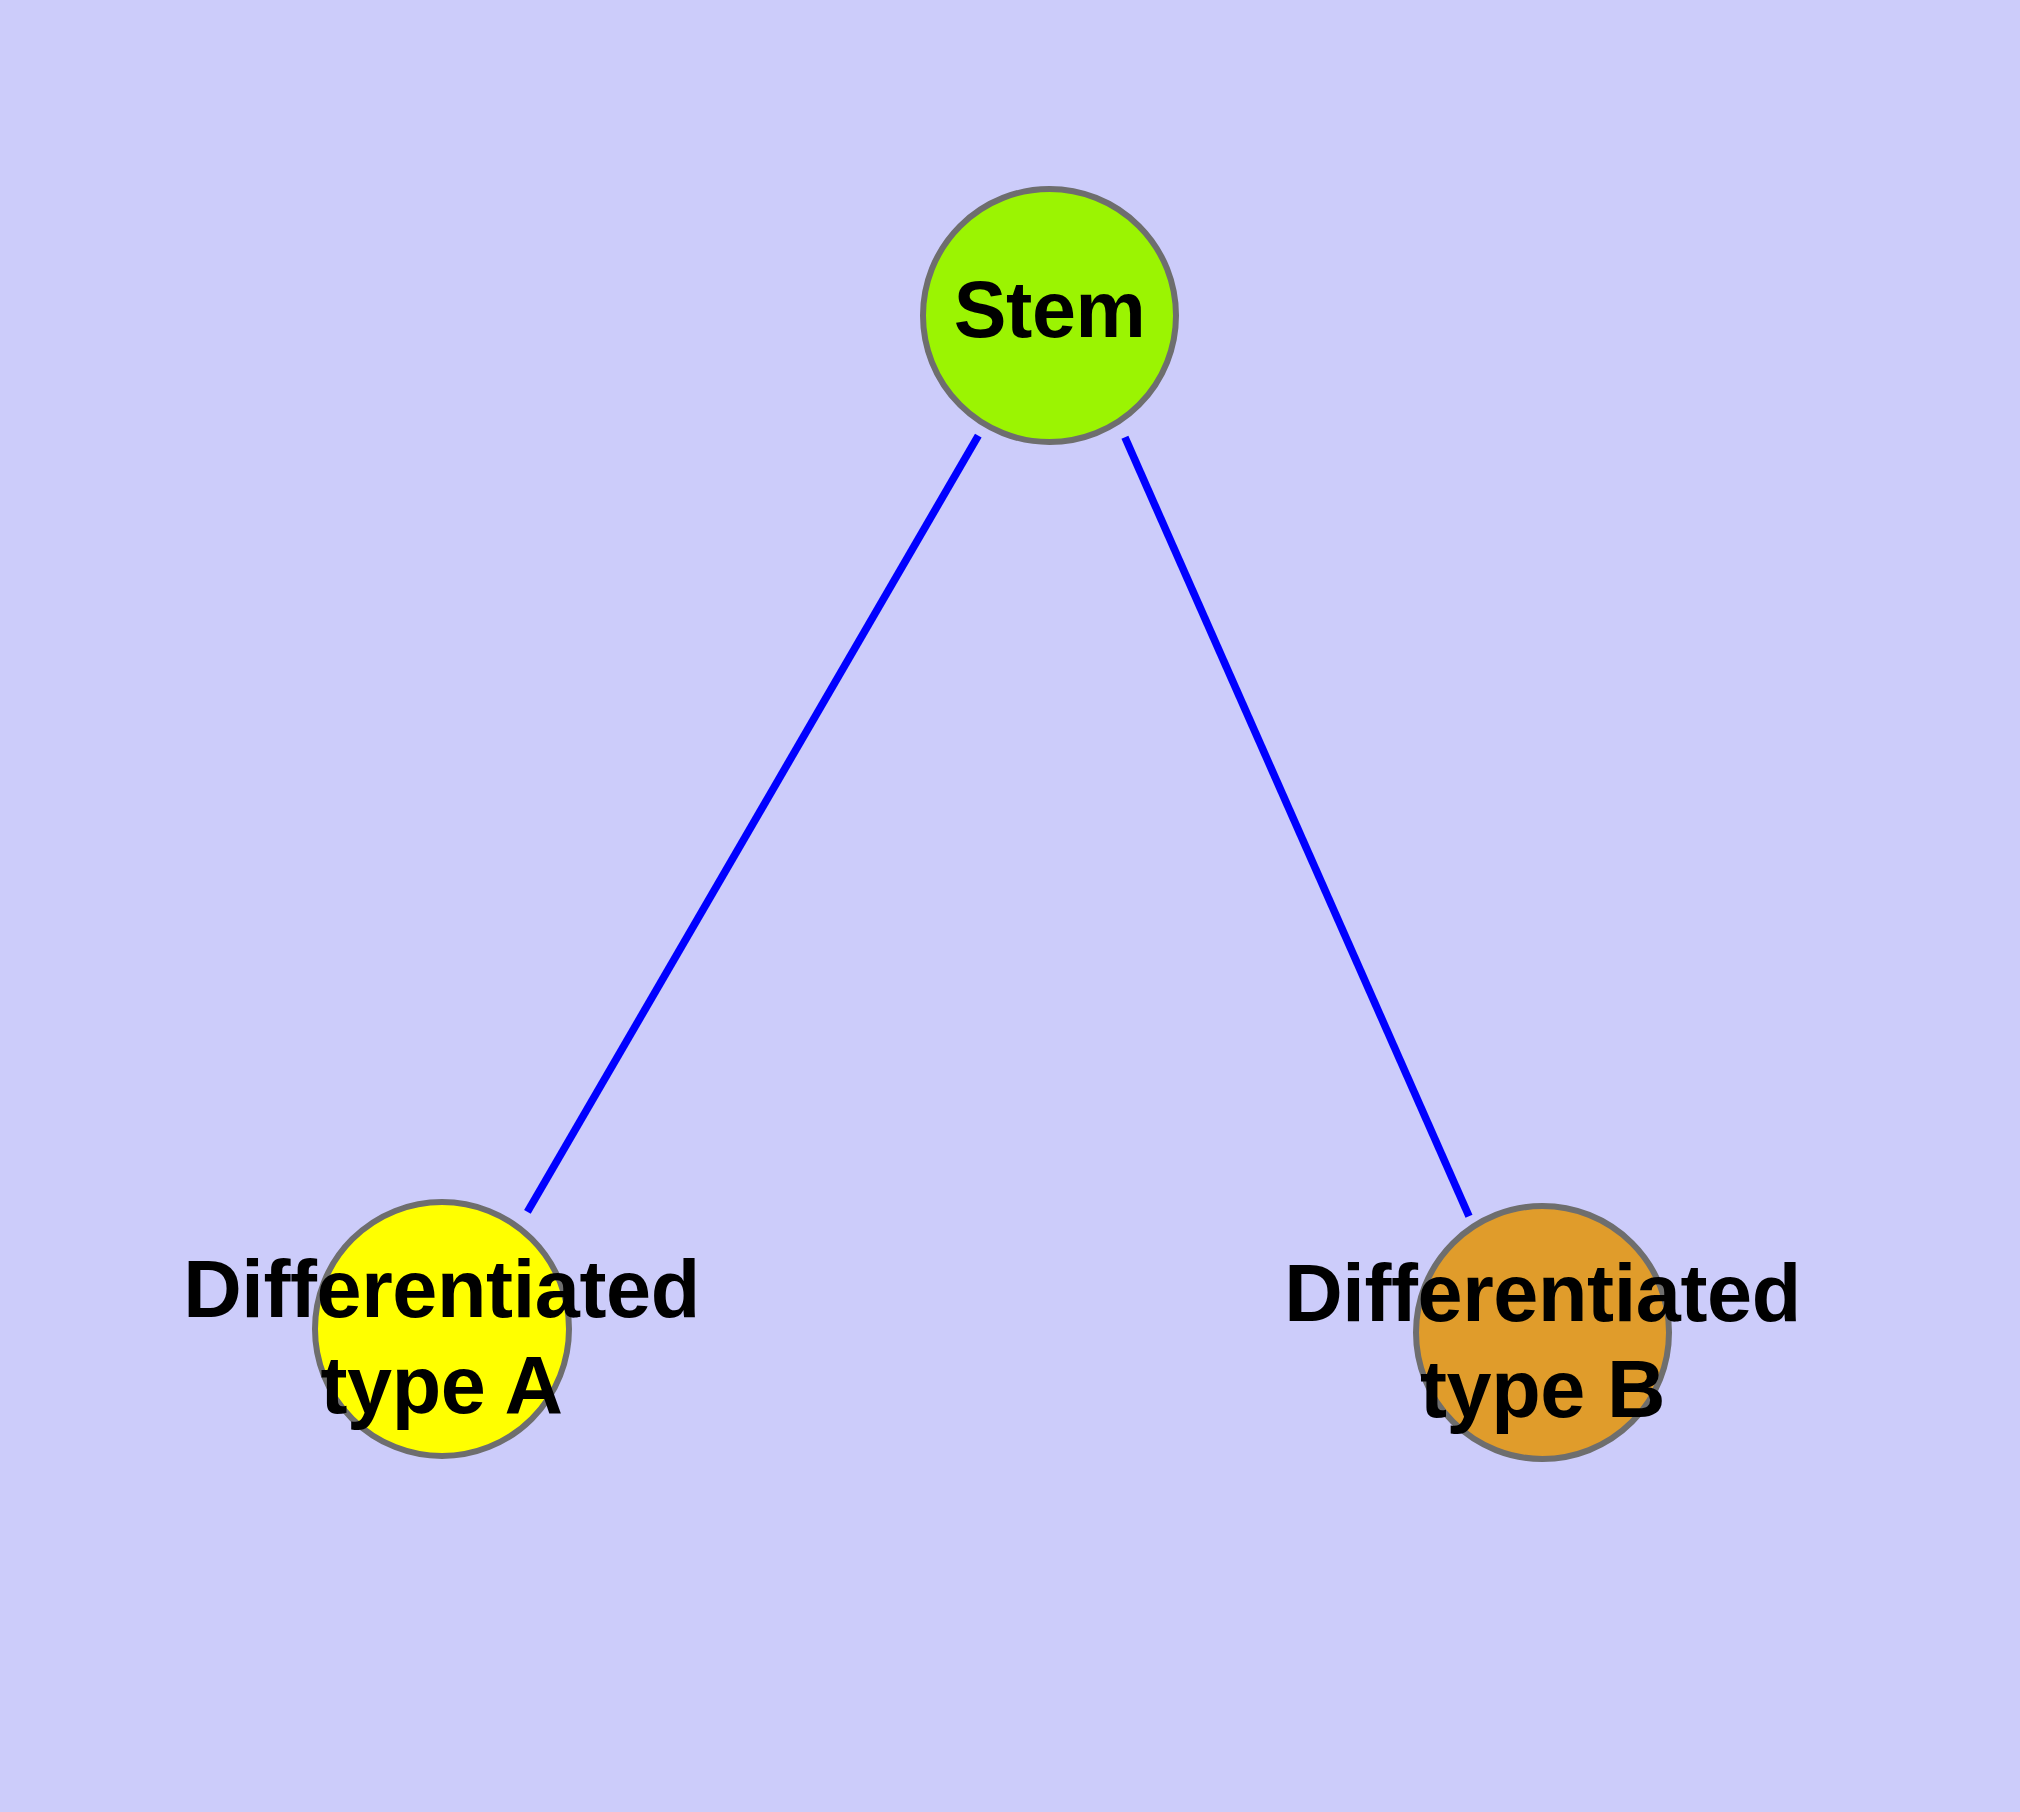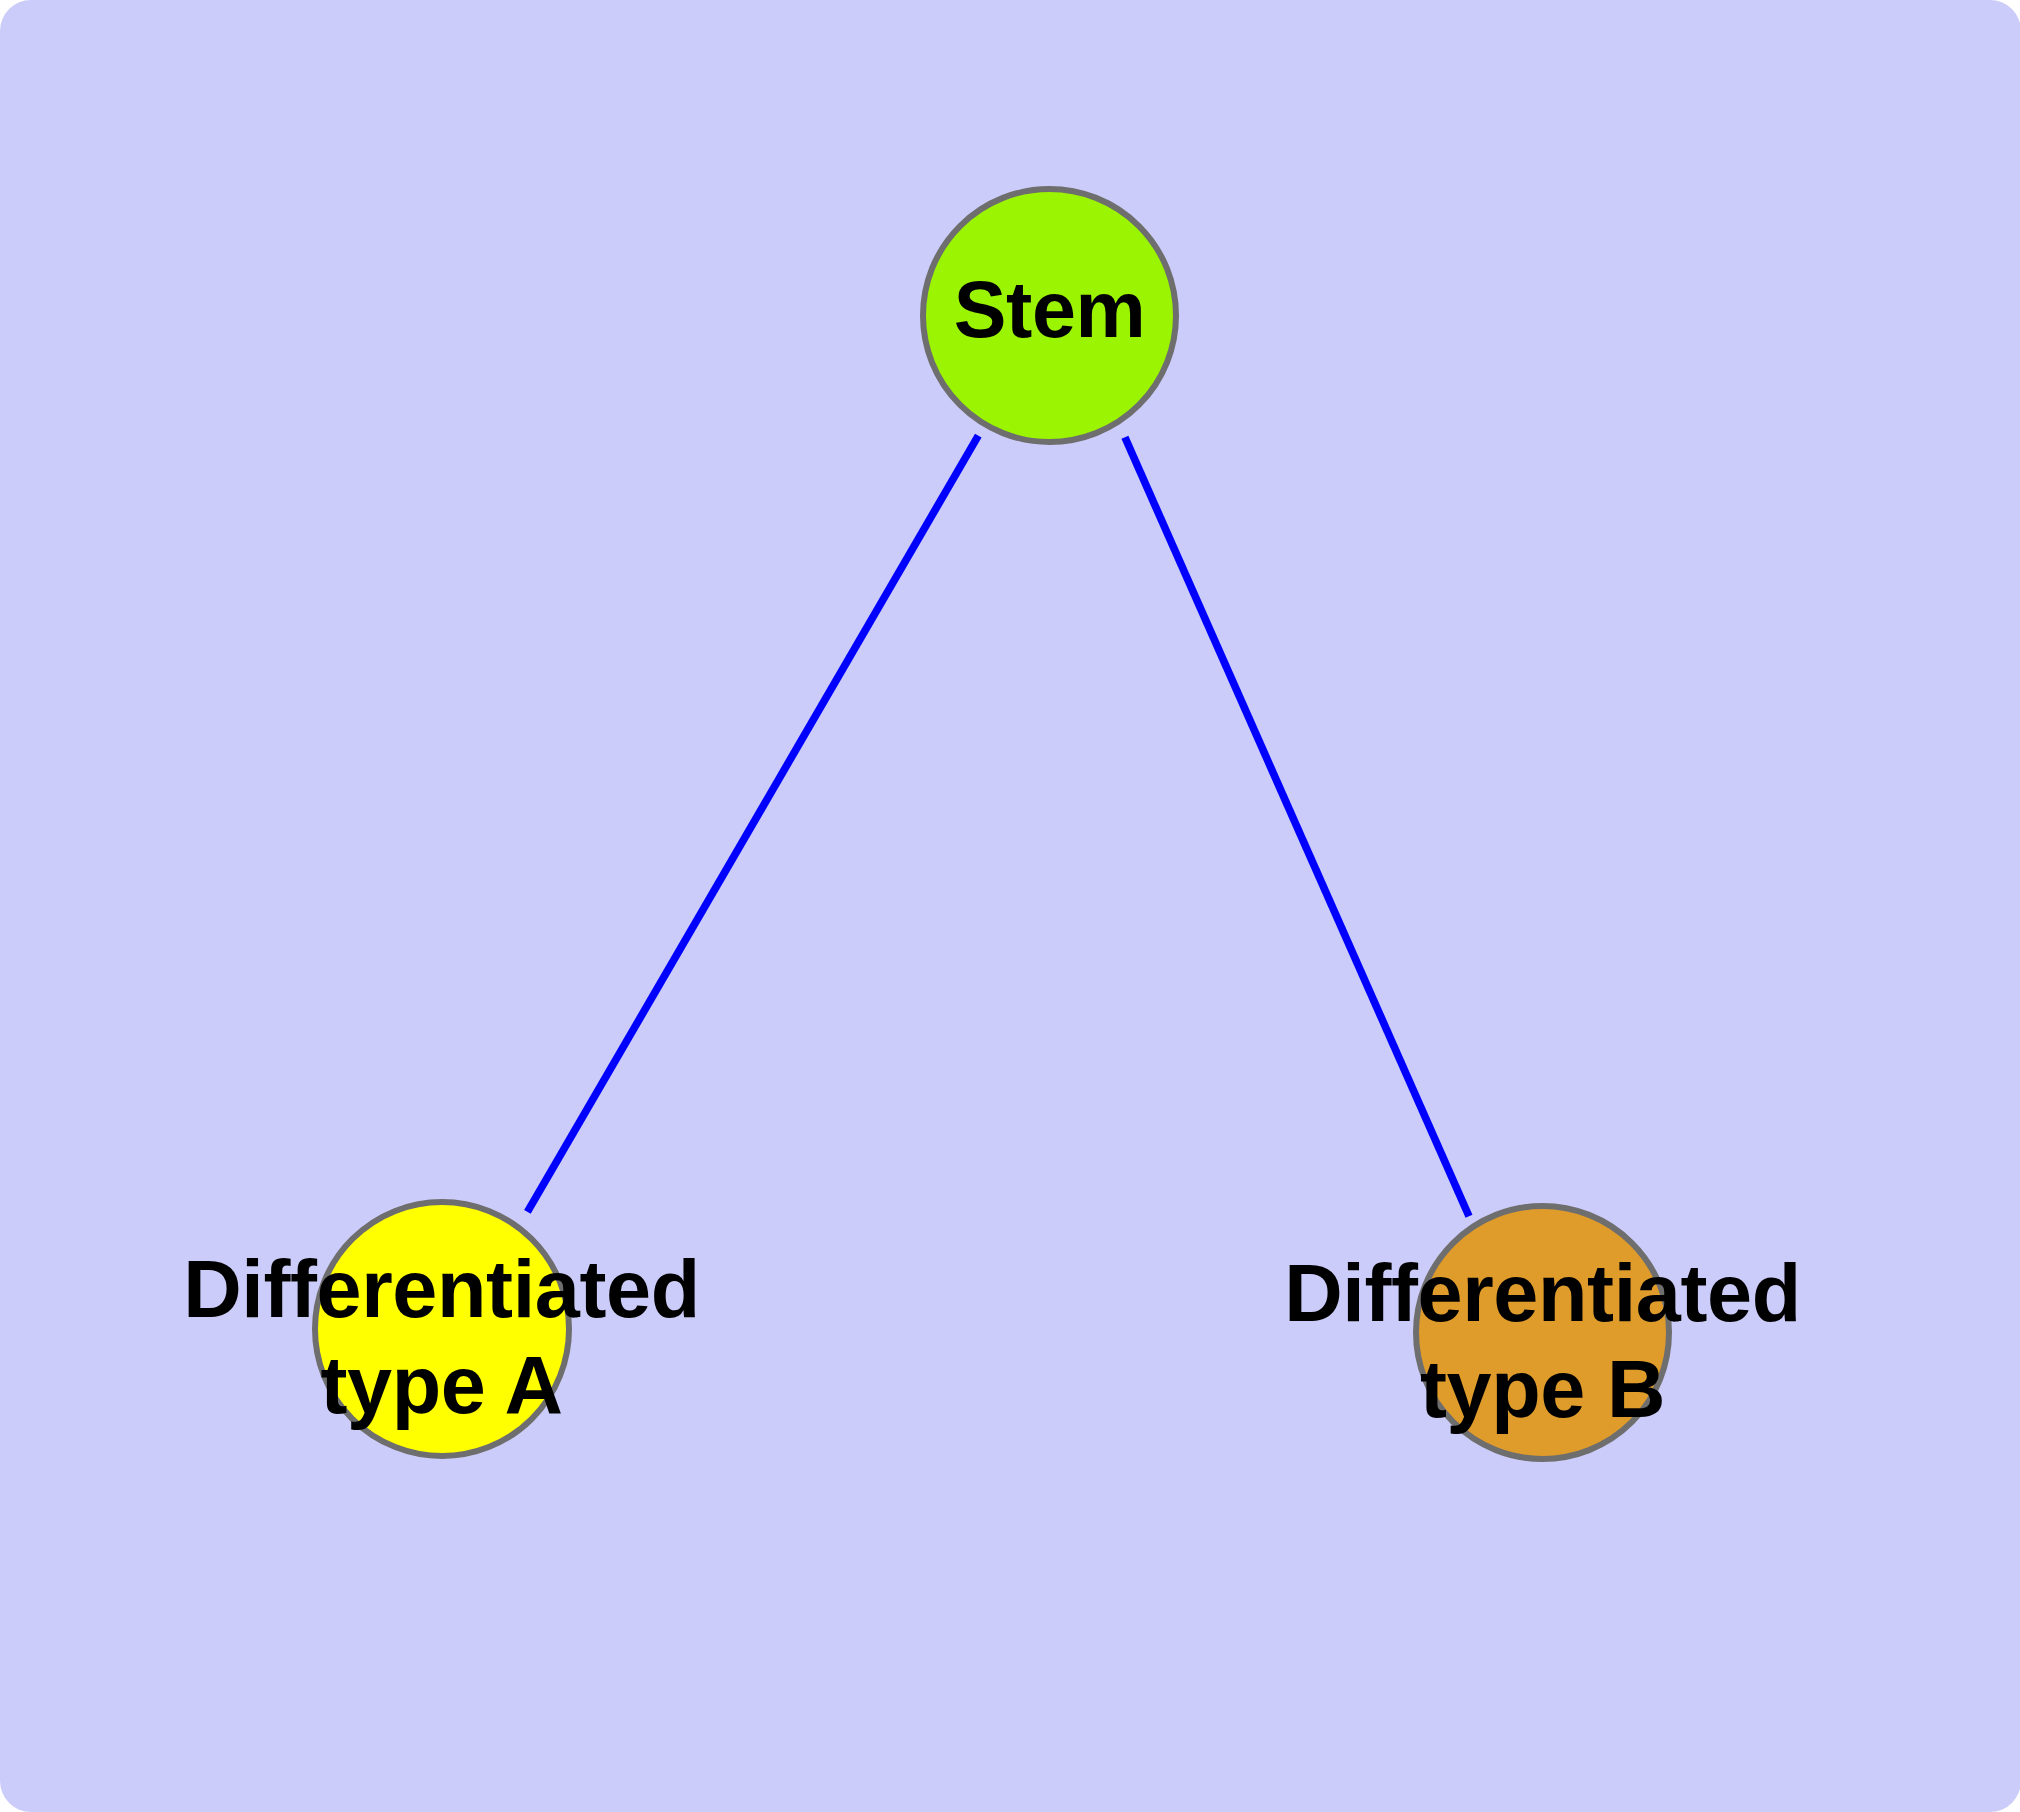--- a/index.html
+++ b/index.html
@@ -7,21 +7,20 @@
     padding: 0;
     background: #ffffff;
   }
   #canvas {
     position: relative;
     width: 2021px;
     height: 1812px;
     background: #ccccfa;
     overflow: hidden;
     font-family: "Liberation Sans", sans-serif;
-    border-radius: 31px;
   }
   #edges {
     position: absolute;
     left: 0;
     top: 0;
     width: 2021px;
     height: 1812px;
   }
   .node {
     position: absolute;

